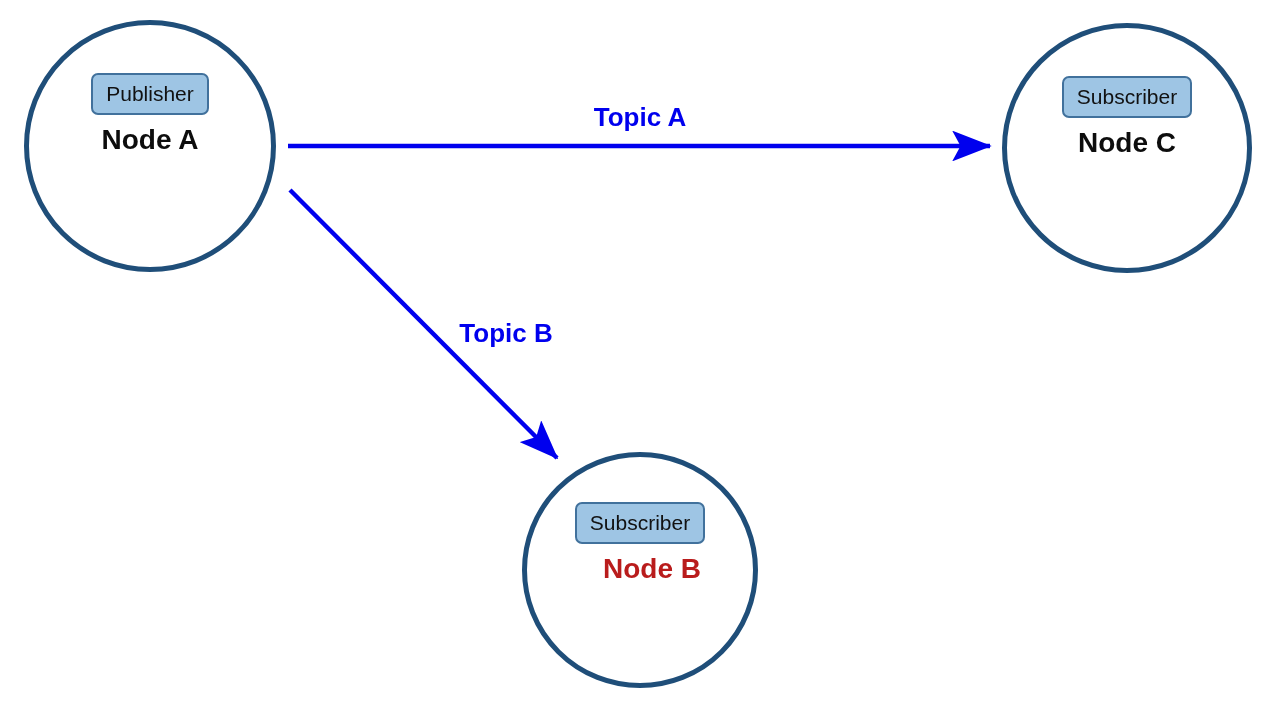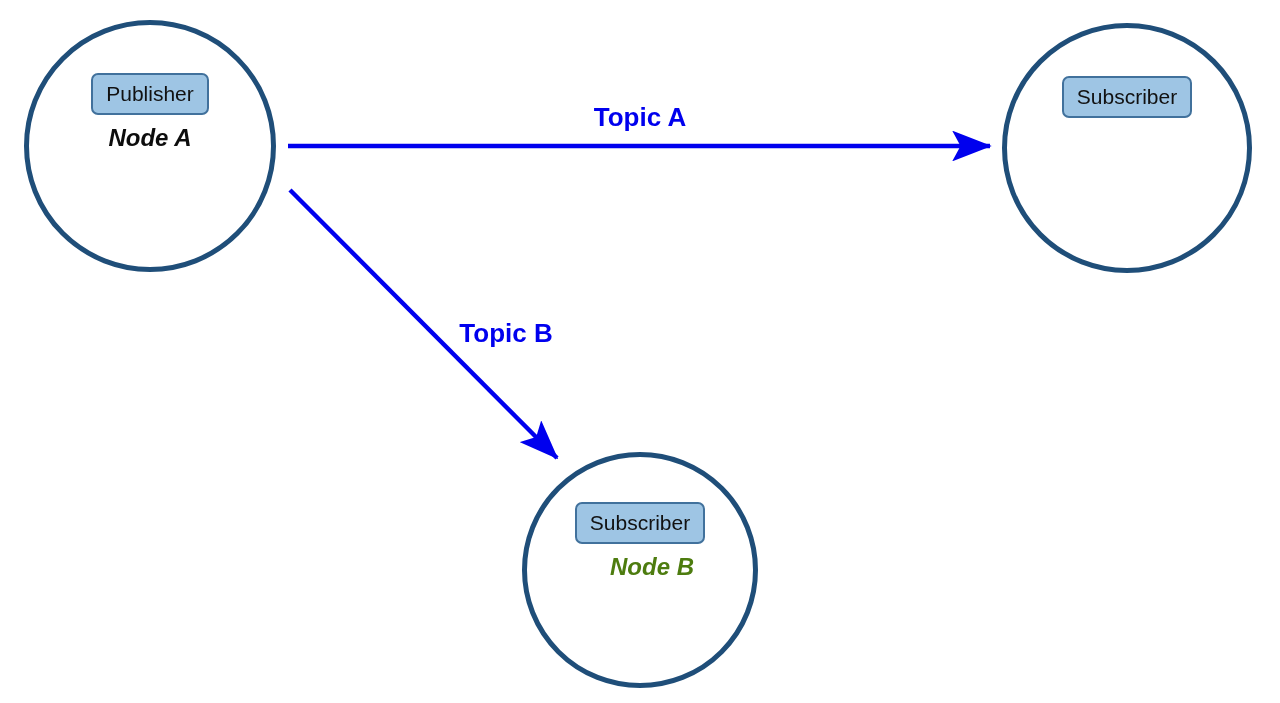--- a/index.html
+++ b/index.html
@@ -43,27 +43,26 @@
     display: inline-block;
     border-radius: 7px;
     font-size: 21px;
     line-height: 1;
     padding: 8px 13px 9px 13px;
     color: #111111;
     white-space: nowrap;
     text-align: left;
   }
   .node-title {
-    font-size: 24px;
+    font-size: 28px;
     font-weight: bold;
     color: #0d0d0d;
     line-height: 1;
     white-space: nowrap;
     margin-top: 11px;
-    font-style: italic;
   }
   
   .edge-label {
     position: absolute;
     font-size: 26px;
     font-weight: bold;
     line-height: 1;
     white-space: nowrap;
   }
 </style>
@@ -88,20 +87,21 @@
 
   <div class="edge-label" id="label-topic-b" style="color: rgb(0, 0, 238); left: 506px; top: 333px; transform: translate(-50%, -50%);">Topic B</div>
 
   <div class="node" id="node-a" style="left: 24px; top: 20px; width: 252px; height: 252px; border: 5px solid rgb(31, 78, 121); background: rgb(255, 255, 255); padding-top: 48px;">
     <span class="node-badge" style="background: rgb(158, 197, 228); border: 2px solid rgb(65, 113, 156);">Publisher</span>
     <span class="node-title" style="color: rgb(13, 13, 13);">Node A</span>
   </div>
 
   <div class="node" id="node-c" style="left: 1002px; top: 23px; width: 250px; height: 250px; border: 5px solid rgb(31, 78, 121); background: rgb(255, 255, 255); padding-top: 48px;">
     <span class="node-badge" style="background: rgb(158, 197, 228); border: 2px solid rgb(65, 113, 156);">Subscriber</span>
+    <span class="node-title" style="color: rgb(13, 13, 13);">Node C</span>
   </div>
 
   <div class="node" id="node-b" style="left: 522px; top: 452px; width: 236px; height: 236px; border: 5px solid rgb(31, 78, 121); background: rgb(255, 255, 255); padding-top: 45px;">
     <span class="node-badge" style="background: rgb(158, 197, 228); border: 2px solid rgb(65, 113, 156);">Subscriber</span>
-    <span class="node-title" style="color: #4d7c0f; margin-left: 24px;">Node B</span>
+    <span class="node-title" style="color: #b91c1c; margin-left: 24px;">Node B</span>
   </div>
 
 </div>
 
 </body></html>

